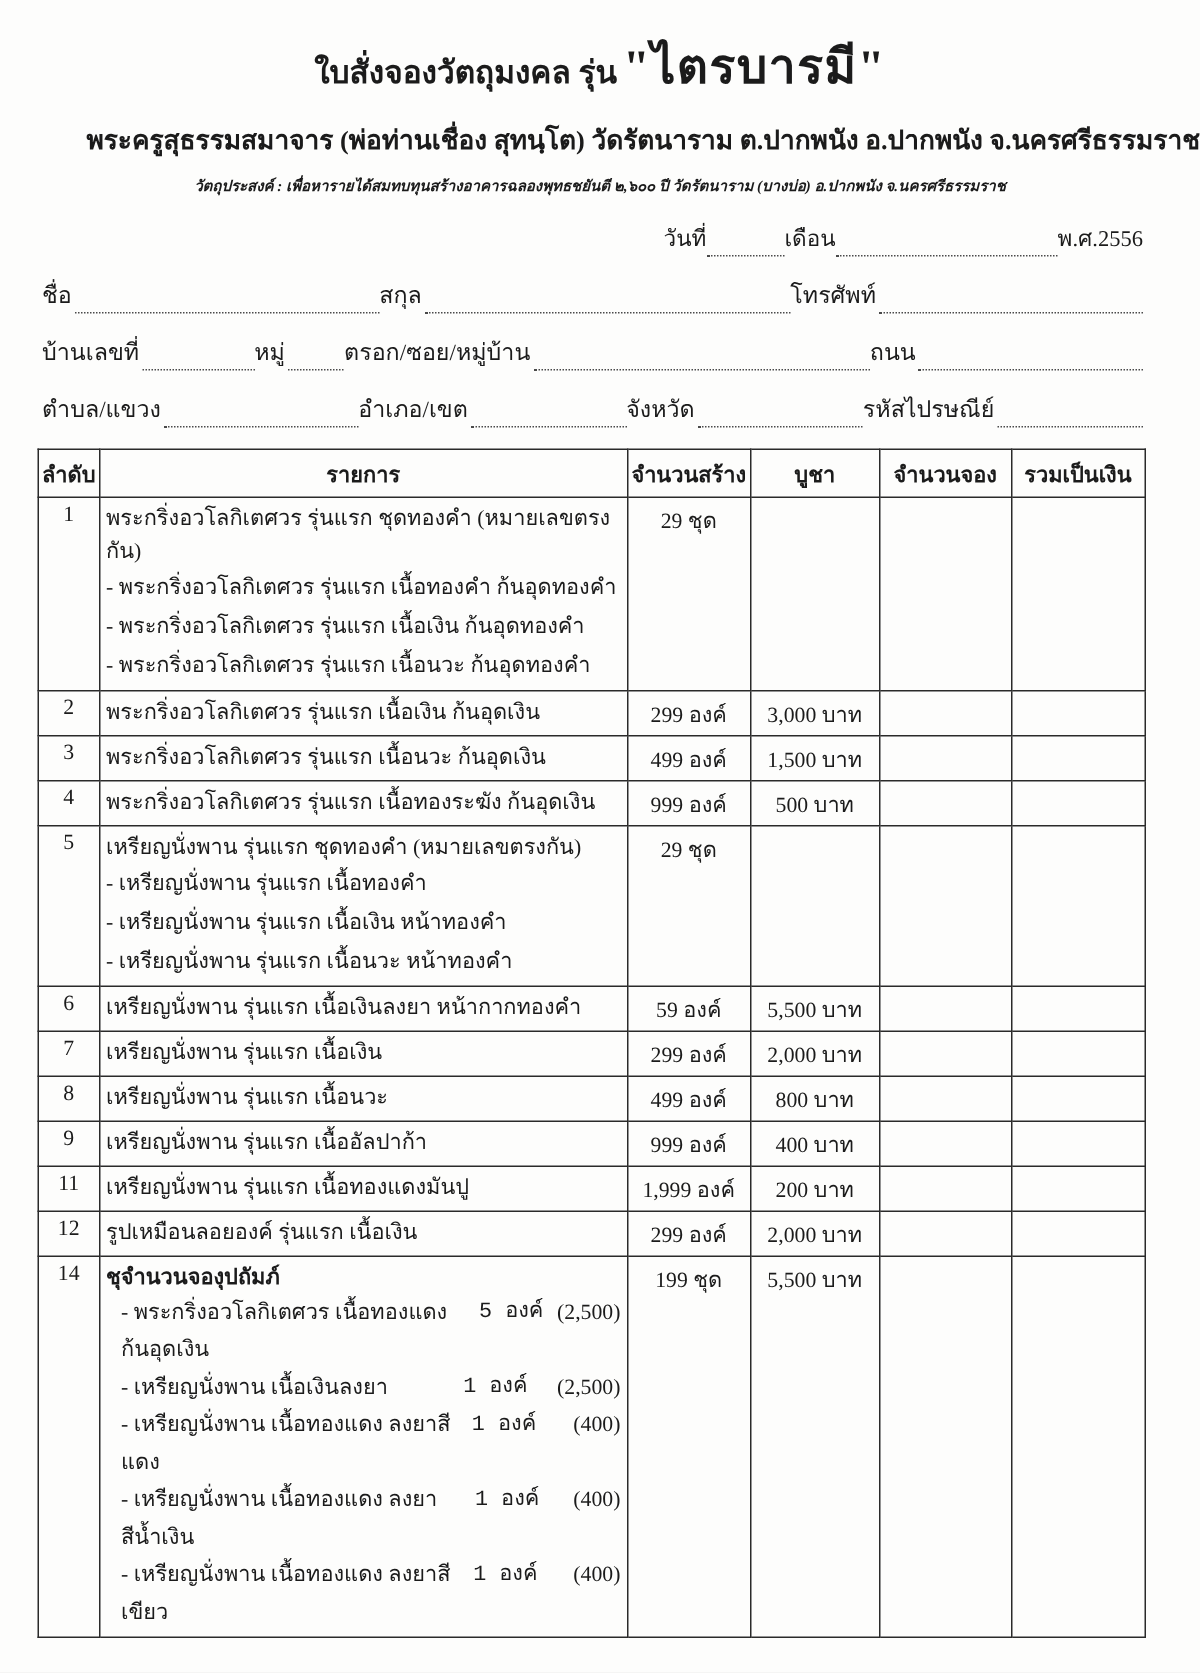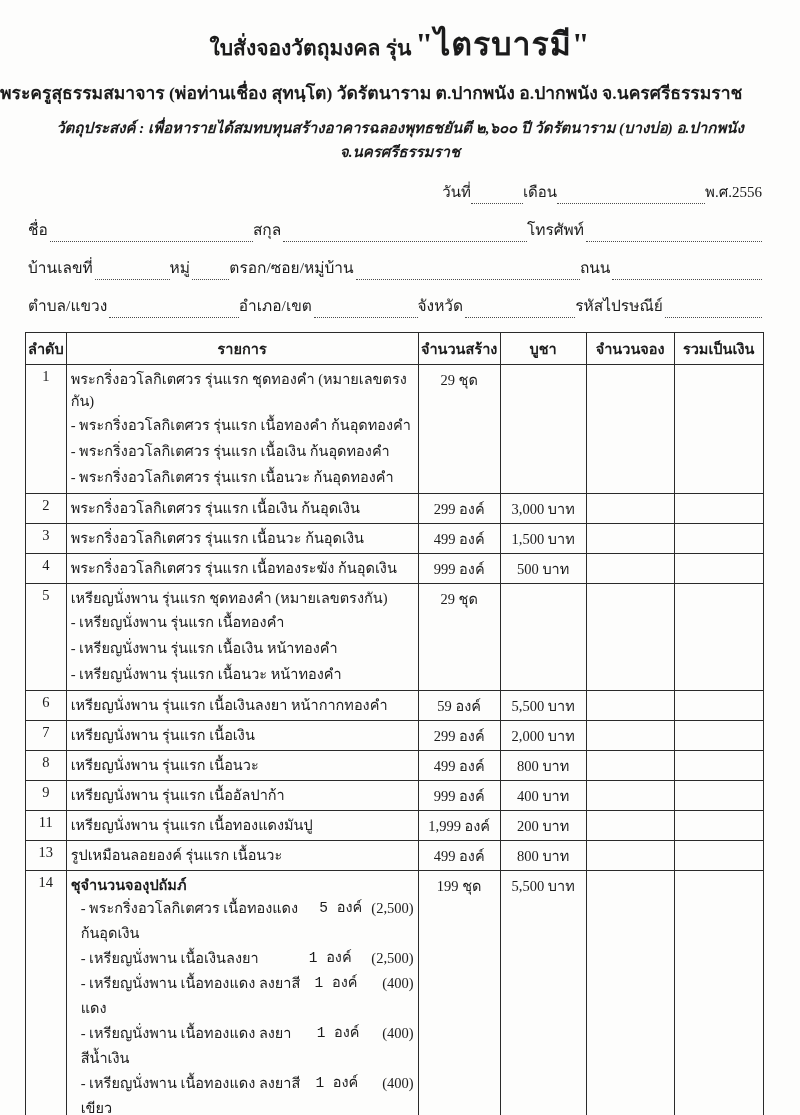--- a/index.html
+++ b/index.html
@@ -6,22 +6,22 @@
   .page{
     width:800px;min-height:1115px;margin:0 auto;background:#fdfdfc;
     box-sizing:border-box;padding:14px 0 10px 0;
     font-family:"Liberation Serif","DejaVu Serif",serif;
     color:#1b1b1b;
   }
   
   .title-line{text-align:center;margin-top:4px;}
   .title-prefix{font-size:21px;font-weight:bold;}
   .title-name{font-size:32px;font-weight:bold;letter-spacing:1px;}
-  .subtitle{text-align:left;font-size:17.5px;font-weight:bold;margin-top:10px;}
-  .purpose{text-align:center;font-size:15px;font-style:italic;font-weight:600;margin-top:9px;}
+  .subtitle{text-align:right;font-size:17.5px;font-weight:bold;margin-top:10px;}
+  .purpose{text-align:center;font-size:10px;font-style:italic;font-weight:600;margin-top:9px;}
   
   .date-line{display:flex;justify-content:flex-end;align-items:flex-end;
     margin:16px 38px 0 0;font-size:15px;gap:0;}
   .dotted{border-bottom:1.5px dotted #4a4a4a;display:inline-block;height:15px;}
   .date-dots1{width:52px;}
   .date-dots2{width:148px;}
   
   .form-fields{margin:6px 38px 0 28px;}
   .field-line{display:flex;align-items:flex-end;font-size:15.5px;margin-top:13px;}
   .field-label{white-space:nowrap;padding-right:2px;}
@@ -214,26 +214,26 @@
           <td class="c-no">11</td>
           <td class="c-item">
             <div class="main-line">เหรียญนั่งพาน รุ่นแรก เนื้อทองแดงมันปู</div>
           </td>
           <td class="c-qty">1,999 องค์</td>
           <td class="c-price">200 บาท</td>
           <td class="c-order"></td>
           <td class="c-total"></td>
         </tr>
         <tr>
-          <td class="c-no">13</td>
-          <td class="c-item">
-            <div class="main-line">รูปเหมือนลอยองค์ รุ่นแรก เนื้อนวะ</div>
-          </td>
-          <td class="c-qty">499 องค์</td>
-          <td class="c-price">800 บาท</td>
+          <td class="c-no">12</td>
+          <td class="c-item">
+            <div class="main-line">รูปเหมือนลอยองค์ รุ่นแรก เนื้อเงิน</div>
+          </td>
+          <td class="c-qty">299 องค์</td>
+          <td class="c-price">2,000 บาท</td>
           <td class="c-order"></td>
           <td class="c-total"></td>
         </tr>
         <tr>
           <td class="c-no">14</td>
           <td class="c-item">
             <div class="main-line bold">ชุจำนวนจองุปถัมภ์</div>
             <div class="sub-item">
               <span class="si-text">- พระกริ่งอวโลกิเตศวร เนื้อทองแดง ก้นอุดเงิน</span>
               <span class="si-qty">5 องค์</span>

